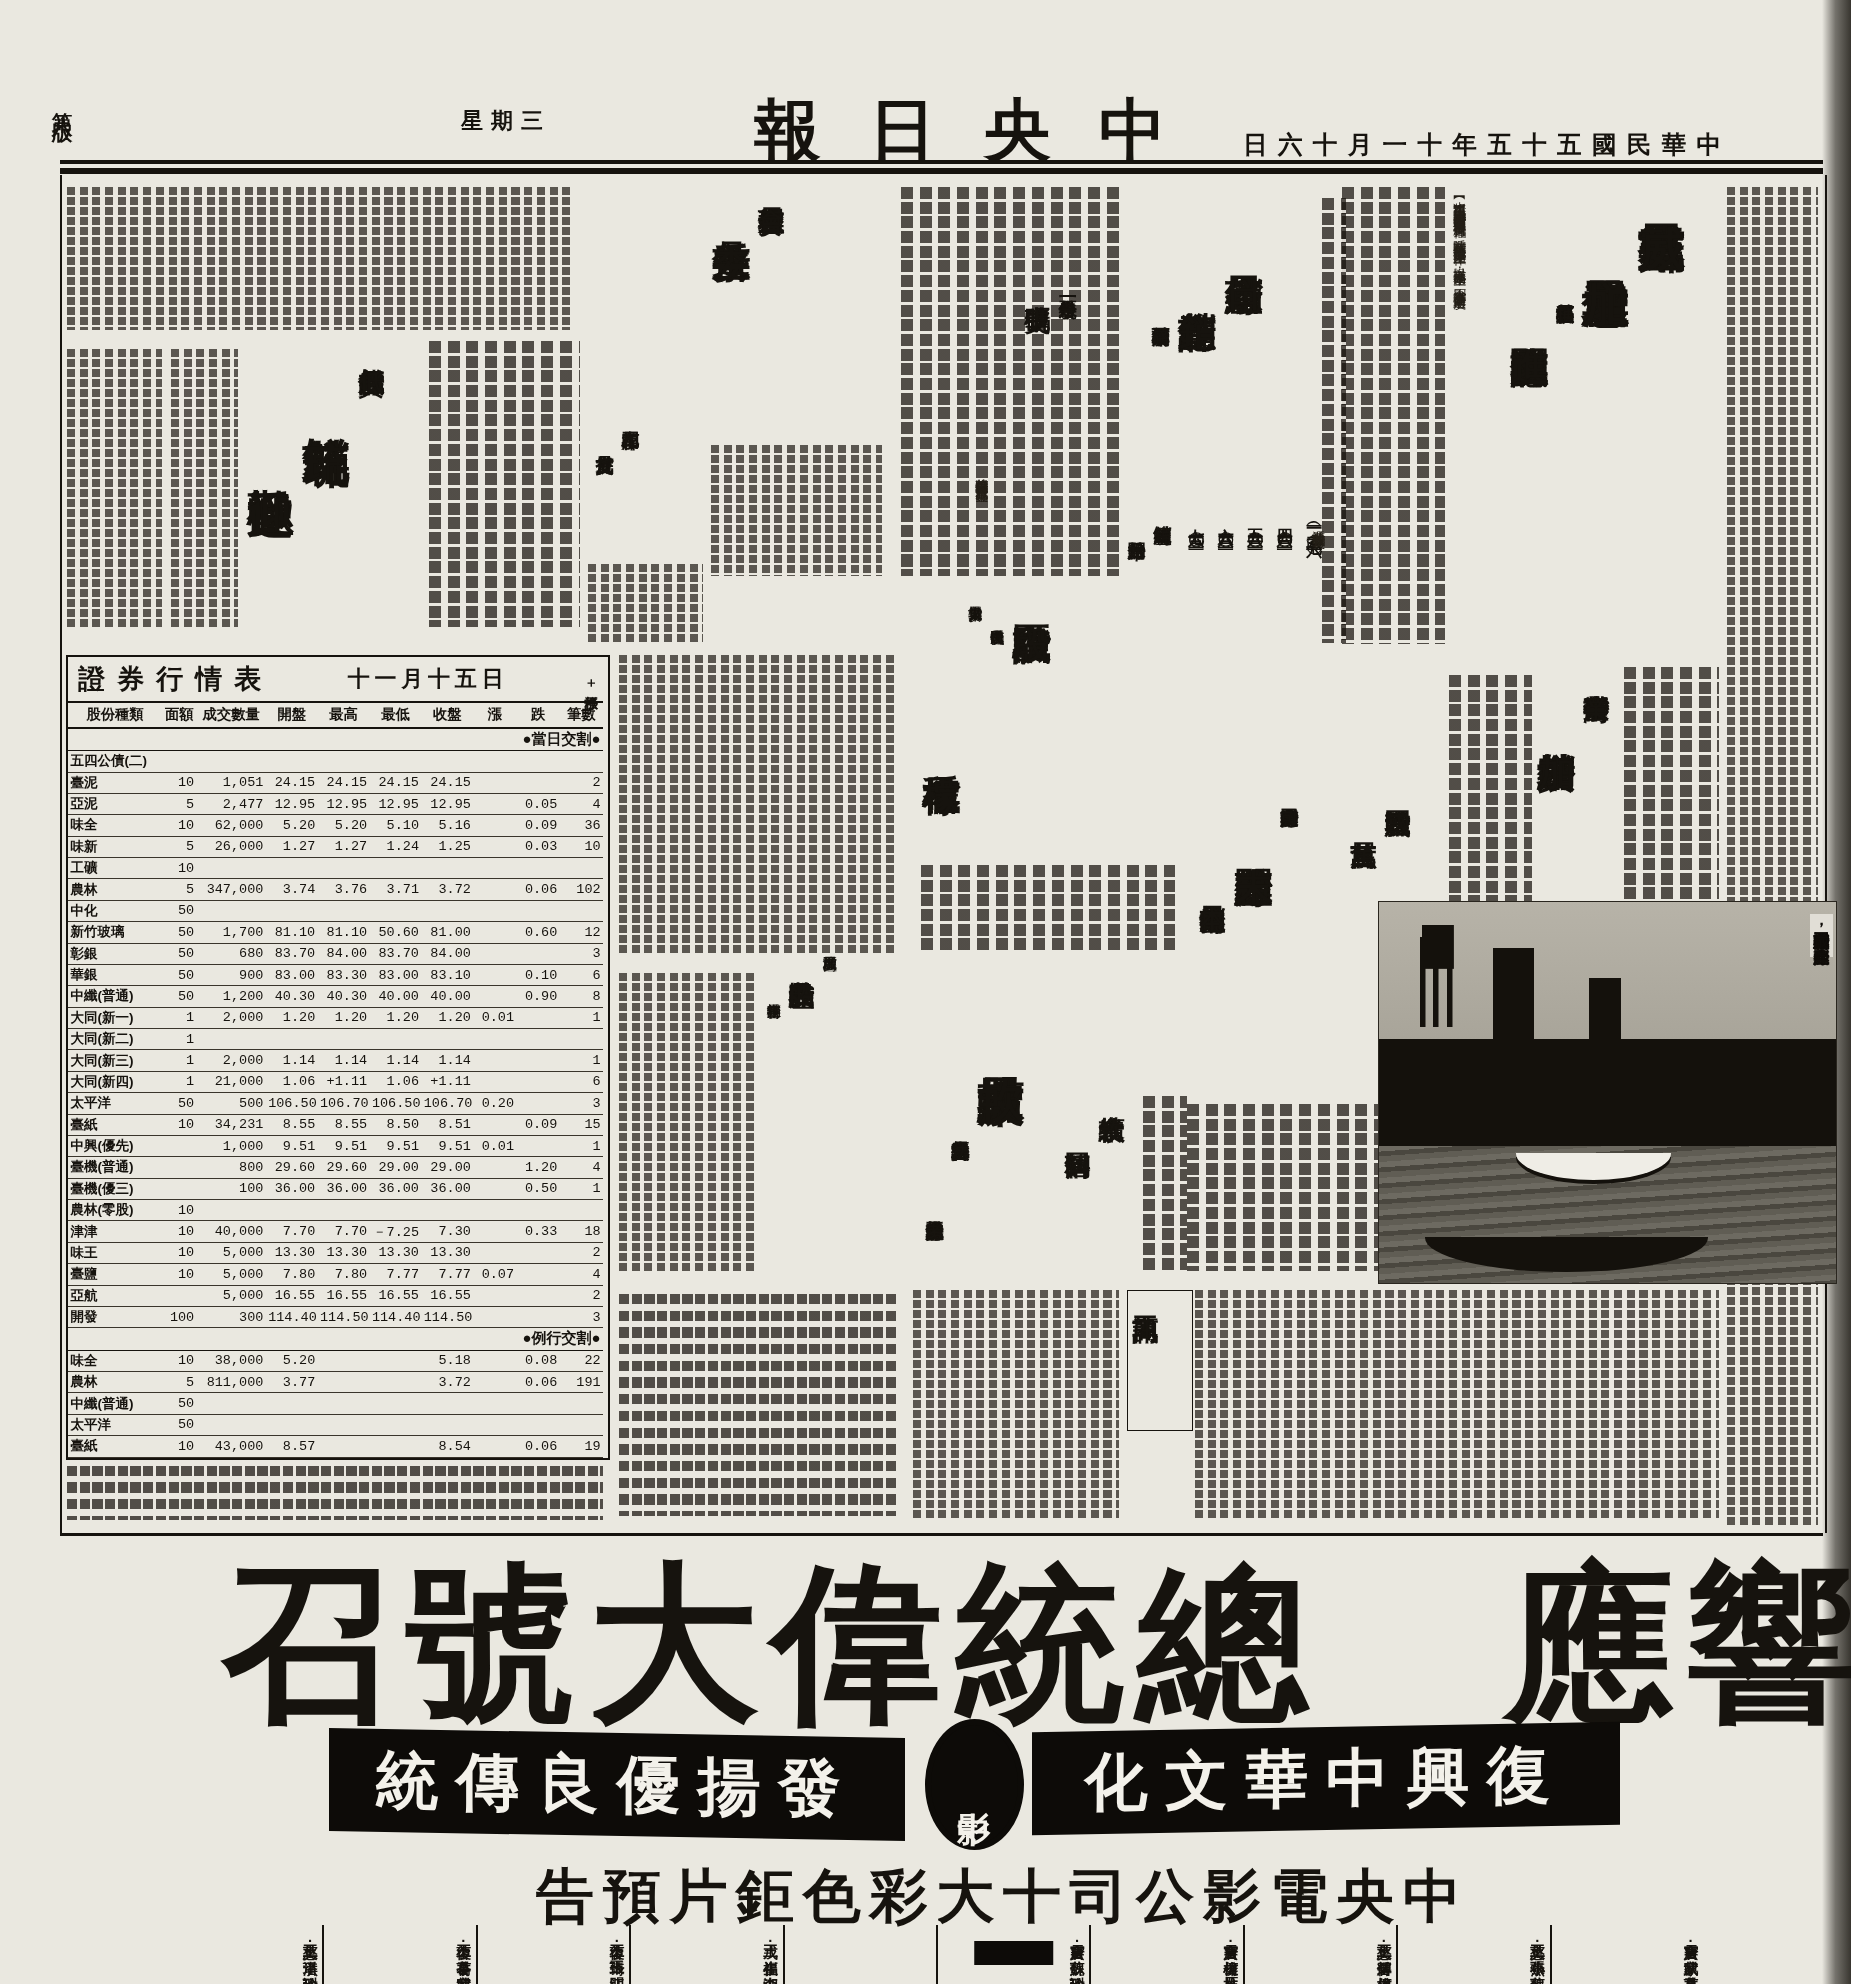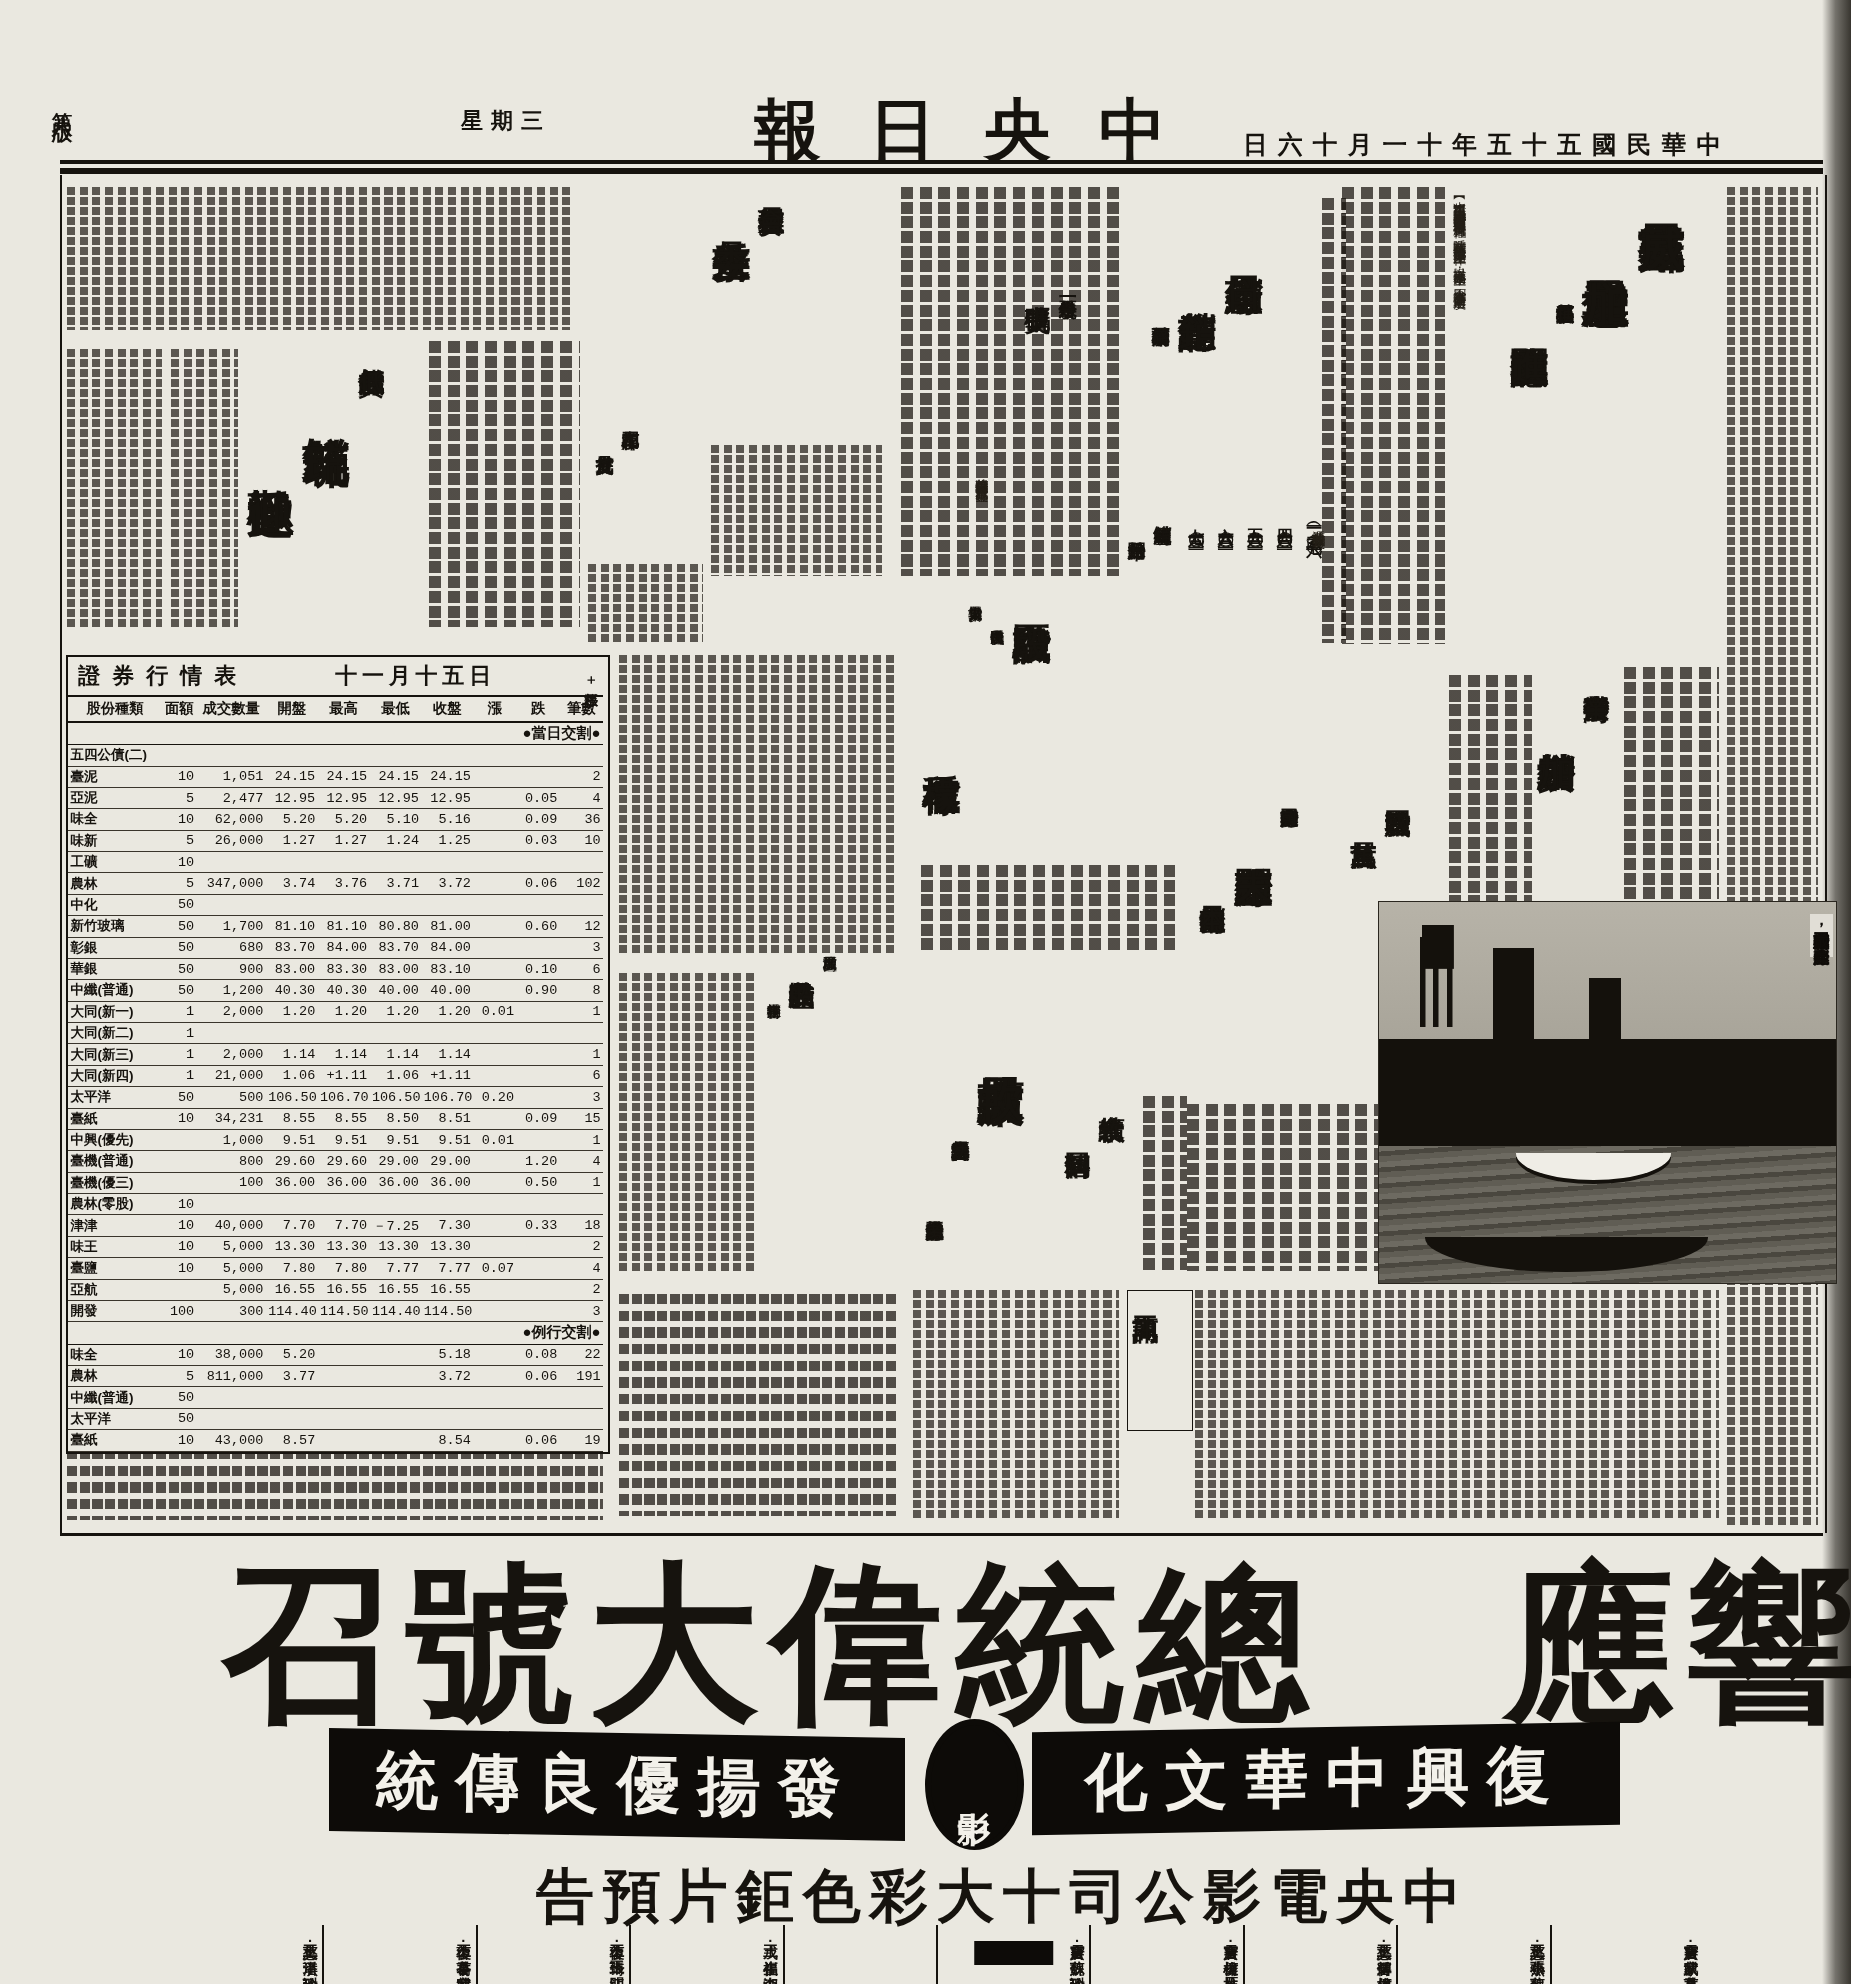--- a/index.html
+++ b/index.html
@@ -43,21 +43,21 @@
   .hl{writing-mode:vertical-rl;text-orientation:upright;font-weight:700;line-height:1.04;white-space:nowrap;}
   .hl.huge{font-size:47px;}
   .hl.big{font-size:38px;}
   .hl.med{font-size:26px;}
   .hl.small{font-size:18px;font-weight:700;}
   .hl.tiny{font-size:14.3px;font-weight:400;}
   .snippet{writing-mode:vertical-rl;text-orientation:upright;font-size:13px;line-height:1.25;letter-spacing:0.8px;color:#241f17;}
   
   .stock{background:#eae8e0;border:2px solid #16130e;}
   .stock-head{display:flex;justify-content:space-between;align-items:center;padding:4px 10.3px;}
-  .stock-title{font-size:22px;font-weight:700;letter-spacing:12px;}
+  .stock-title{font-size:27px;font-weight:700;letter-spacing:12px;}
   .stock-date{font-size:22px;font-weight:700;letter-spacing:4.8px;}
   .stock-legend{font-size:13.5px;font-weight:700;writing-mode:vertical-rl;text-orientation:upright;line-height:1.1;}
   table.st{border-collapse:collapse;width:535px;table-layout:fixed;}
   table.st th{border-bottom:2px solid #16130e;border-top:2px solid #16130e;font-size:14.3px;padding:2.4px 0.8px;font-weight:700;}
   table.st td{border-bottom:0.8px solid #3a352c;font-size:13.5px;padding:1.2px 2.4px;white-space:nowrap;overflow:hidden;}
   table.st .c-name{text-align:left;font-weight:700;}
   table.st td:not(.c-name){text-align:right;font-family:"Liberation Mono","DejaVu Sans Mono",monospace;}
   tr.sec td{font-size:15px;font-weight:700;text-align:left;border-bottom:1.6px solid #16130e;}
   .stock-foot{display:flex;flex-wrap:wrap;font-size:15px;font-weight:700;padding:5.6px 12px;gap:3.2px 24px;border-top:2px solid #16130e;}
   
@@ -373,21 +373,21 @@
           <td></td>
           <td></td>
           <td></td>
         </tr>
         <tr>
           <td class="c-name">新竹玻璃</td>
           <td>50</td>
           <td>1,700</td>
           <td>81.10</td>
           <td>81.10</td>
-          <td>80.80</td>
+          <td>50.60</td>
           <td>81.00</td>
           <td></td>
           <td>0.60</td>
           <td>12</td>
         </tr>
         <tr>
           <td class="c-name">彰銀</td>
           <td>50</td>
           <td>680</td>
           <td>83.70</td>

